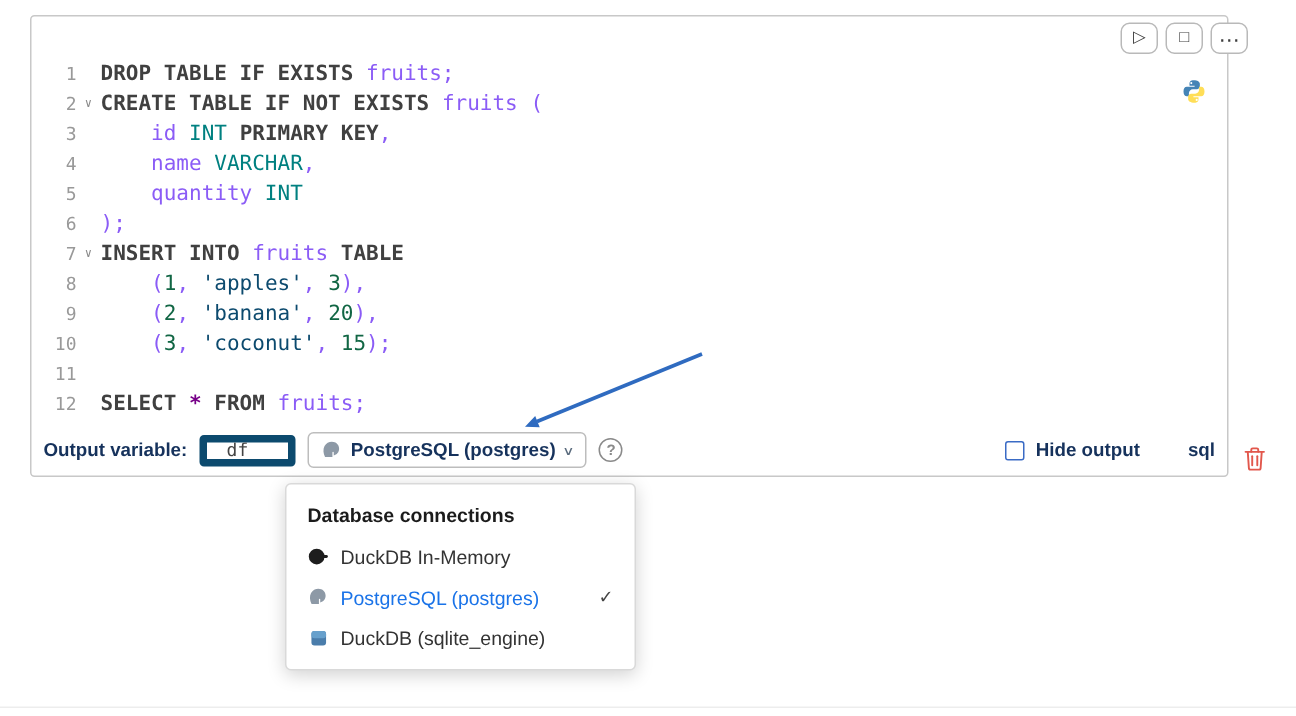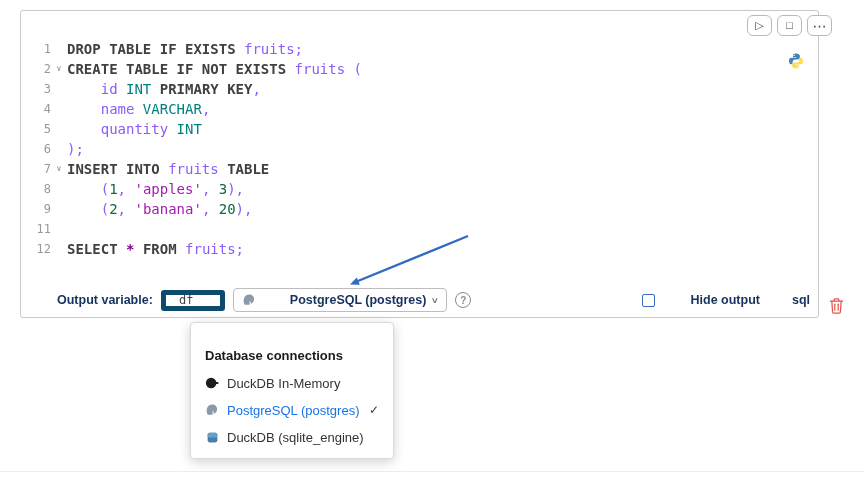--- a/index.html
+++ b/index.html
@@ -21,47 +21,47 @@
   
   .editor { position: absolute; left: 0; top: 28px; right: 22px; bottom: 34px; overflow: hidden;
             font-family: "DejaVu Sans Mono", monospace; font-size: 14px; line-height: 20px; }
   .code-line { display: flex; height: 20px; }
   .ln   { flex: 0 0 30px; width: 30px; text-align: right; color: #999; font-size: 12px; line-height: 20px; }
   .fold { flex: 0 0 16px; width: 16px; text-align: center; color: #8a8a8a; font-size: 8px; line-height: 20px; }
   .code { white-space: pre; color: #1a1a1a; }
   .tok-kw  { color: #404040; font-weight: bold; }
   .tok-ty  { color: #008080; }
   .tok-num { color: #116644; }
-  .tok-str { color: #a21caf; }
+  .tok-str { color: #0c4a6e; }
   .tok-op  { color: #770088; font-weight: bold; }
   .tok-pl  { color: #8b5cf6; }
 
   
   .cell-bottom { position: absolute; left: 0; right: 0; bottom: 0; height: 34px;
                  display: flex; align-items: center; padding: 0 8px; gap: 8px; }
-  .navy-label { font-weight: bold; font-size: 12.5px; color: #16325c; white-space: nowrap; margin-left: 28px; }
+  .navy-label { font-weight: bold; font-size: 12.5px; color: #16325c; white-space: nowrap; }
   .outvar-input { width: 64px; height: 21px; border: 5px solid #0c4a6e; border-radius: 3px;
                   font-family: "DejaVu Sans Mono", monospace; font-size: 12px; color: #444; padding: 0 6px; }
   .conn-btn { display: flex; align-items: center; gap: 6px; border: 1px solid #bdbdbd; border-radius: 4px;
               background: #fff; height: 24px; padding: 0 8px; cursor: pointer; }
   .chev { font-size: 8px; color: #5a6b7d; transform: scaleX(1.4); }
   .help-icon { width: 16px; height: 16px; border-radius: 50%; border: 1.3px solid #8a8a8a; color: #8a8a8a;
                font-size: 10px; font-weight: bold; display: flex; align-items: center; justify-content: center;
                cursor: pointer; }
   .spacer { flex: 1; }
   .checkbox { width: 13px; height: 13px; border: 1.5px solid #3a6bc5; border-radius: 2px; background: #fff;
               cursor: pointer; flex: 0 0 13px; }
   .lang-label { margin-left: 24px; }
 
   .trash-btn { position: absolute; left: 828px; top: 297px; width: 17px; height: 18px; cursor: pointer; }
 
   
-  .dropdown { position: absolute; left: 190px; top: 322px; width: 204px; background: #fff;
+  .dropdown { position: absolute; left: 190px; top: 322px; width: 234px; background: #fff;
               border: 1px solid #d9d9d9; border-radius: 4px; box-shadow: 0 3px 12px rgba(0,0,0,.18);
-              padding: 18px 0 7px; z-index: 5; }
+              padding: 6px 0 7px; z-index: 5; }
   .dd-title { font-weight: bold; font-size: 13px; color: #1b1b1b; padding: 7px 14px; }
   .dd-item  { display: flex; align-items: flex-start; gap: 8px; padding: 6px 14px; font-size: 13px;
               color: #333; cursor: pointer; }
   .dd-item.selected { color: #1a73e8; }
   .dd-icon { width: 14px; height: 14px; flex: 0 0 14px; display: flex; align-items: center; justify-content: center; }
   .dd-check { margin-left: auto; color: #444; font-size: 12px; }
 
   .arrow-svg { position: absolute; left: 0; top: 0; pointer-events: none; z-index: 4; }
   .bottom-hairline { position: absolute; left: 0; right: 0; top: 471px; height: 1px; background: #ededed; }
 </style>
@@ -131,20 +131,25 @@
         </div>
         <div class="code-line">
           <span class="ln">8</span>
           <span class="fold"></span>
           <span class="code"><span class="tok-pl">    (</span><span class="tok-num">1</span><span class="tok-pl">, </span><span class="tok-str">'apples'</span><span class="tok-pl">, </span><span class="tok-num">3</span><span class="tok-pl">),</span></span>
         </div>
         <div class="code-line">
           <span class="ln">9</span>
           <span class="fold"></span>
           <span class="code"><span class="tok-pl">    (</span><span class="tok-num">2</span><span class="tok-pl">, </span><span class="tok-str">'banana'</span><span class="tok-pl">, </span><span class="tok-num">20</span><span class="tok-pl">),</span></span>
+        </div>
+        <div class="code-line">
+          <span class="ln">10</span>
+          <span class="fold"></span>
+          <span class="code"><span class="tok-pl">    (</span><span class="tok-num">3</span><span class="tok-pl">, </span><span class="tok-str">'coconut'</span><span class="tok-pl">, </span><span class="tok-num">15</span><span class="tok-pl">);</span></span>
         </div>
         <div class="code-line">
           <span class="ln">11</span>
           <span class="fold"></span>
           <span class="code"></span>
         </div>
         <div class="code-line">
           <span class="ln">12</span>
           <span class="fold"></span>
           <span class="code"><span class="tok-kw">SELECT</span><span class="tok-pl"> </span><span class="tok-op">*</span><span class="tok-pl"> </span><span class="tok-kw">FROM</span><span class="tok-pl"> fruits;</span></span>

